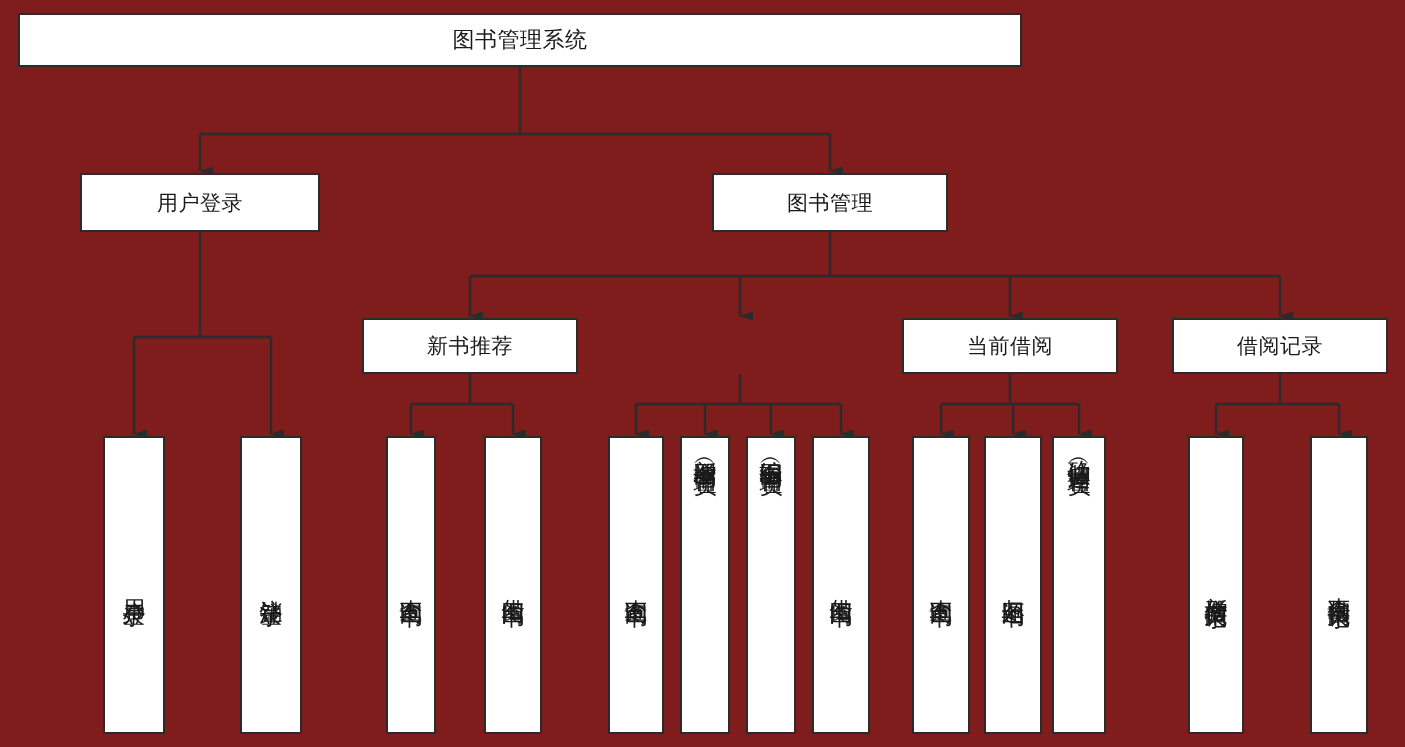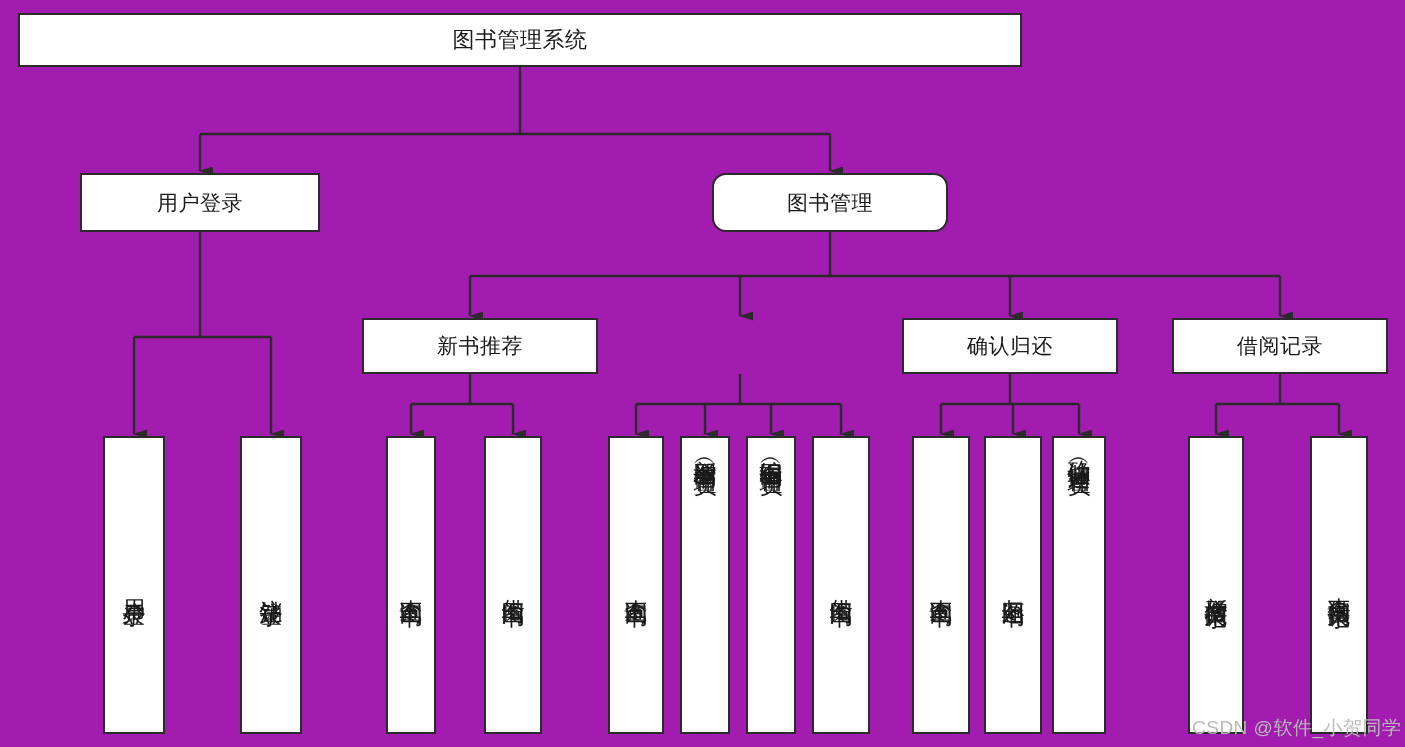--- a/index.html
+++ b/index.html
@@ -8,21 +8,21 @@
     padding: 0;
     background: #ffffff;
   }
   body {
     font-family: "Liberation Sans", "DejaVu Sans", sans-serif;
   }
   #canvas {
     position: relative;
     width: 1405px;
     height: 747px;
-    background: #a21caf;
+    background: #7f1d1d;
     overflow: hidden;
   }
   #edges {
     position: absolute;
     left: 0;
     top: 0;
     width: 1405px;
     height: 747px;
     pointer-events: none;
   }
@@ -128,29 +128,29 @@
     </g>
   </svg>
 
   <div class="node h root" style="left:18px; top:13px; width:1004px; height:54px;">
     <span>图书管理系统</span>
   </div>
 
   <div class="node h" style="left:80px; top:173px; width:240px; height:59px;">
     <span>用户登录</span>
   </div>
-  <div class="node h" style="left:712px; top:173px; width:236px; height:59px;border-radius:14px;">
+  <div class="node h" style="left:712px; top:173px; width:236px; height:59px;">
     <span>图书管理</span>
   </div>
 
-  <div class="node h" style="left:362px; top:318px; width:236px; height:56px;">
+  <div class="node h" style="left:362px; top:318px; width:216px; height:56px;">
     <span>新书推荐</span>
   </div>
   <div class="node h" style="left:902px; top:318px; width:216px; height:56px;">
-    <span>确认归还</span>
+    <span>当前借阅</span>
   </div>
   <div class="node h" style="left:1172px; top:318px; width:216px; height:56px;justify-content:center;">
     <span>借阅记录</span>
   </div>
 
   <div class="node v" style="left:103px; top:436px; width:62px; height:298px;">
     <span class="vtext">用户登录</span>
   </div>
   <div class="node v" style="left:240px; top:436px; width:62px; height:298px;">
     <span class="vtext">注销登录</span>
@@ -186,15 +186,14 @@
     <span class="vtext">确认归还（管理员）</span>
   </div>
 
   <div class="node v" style="left:1188px; top:436px; width:56px; height:298px;">
     <span class="vtext">新增借阅记录</span>
   </div>
   <div class="node v" style="left:1310px; top:436px; width:58px; height:298px;">
     <span class="vtext">查询借阅记录</span>
   </div>
 
-  <div class="watermark" style="left:1192px; top:715px;">CSDN @软件_小贺同学</div>
 
 </div>
 
 </body></html>

